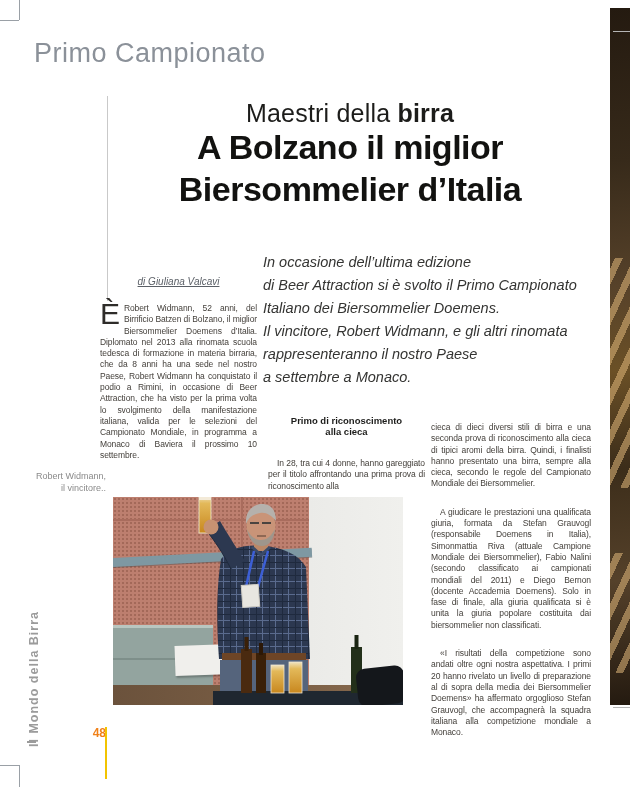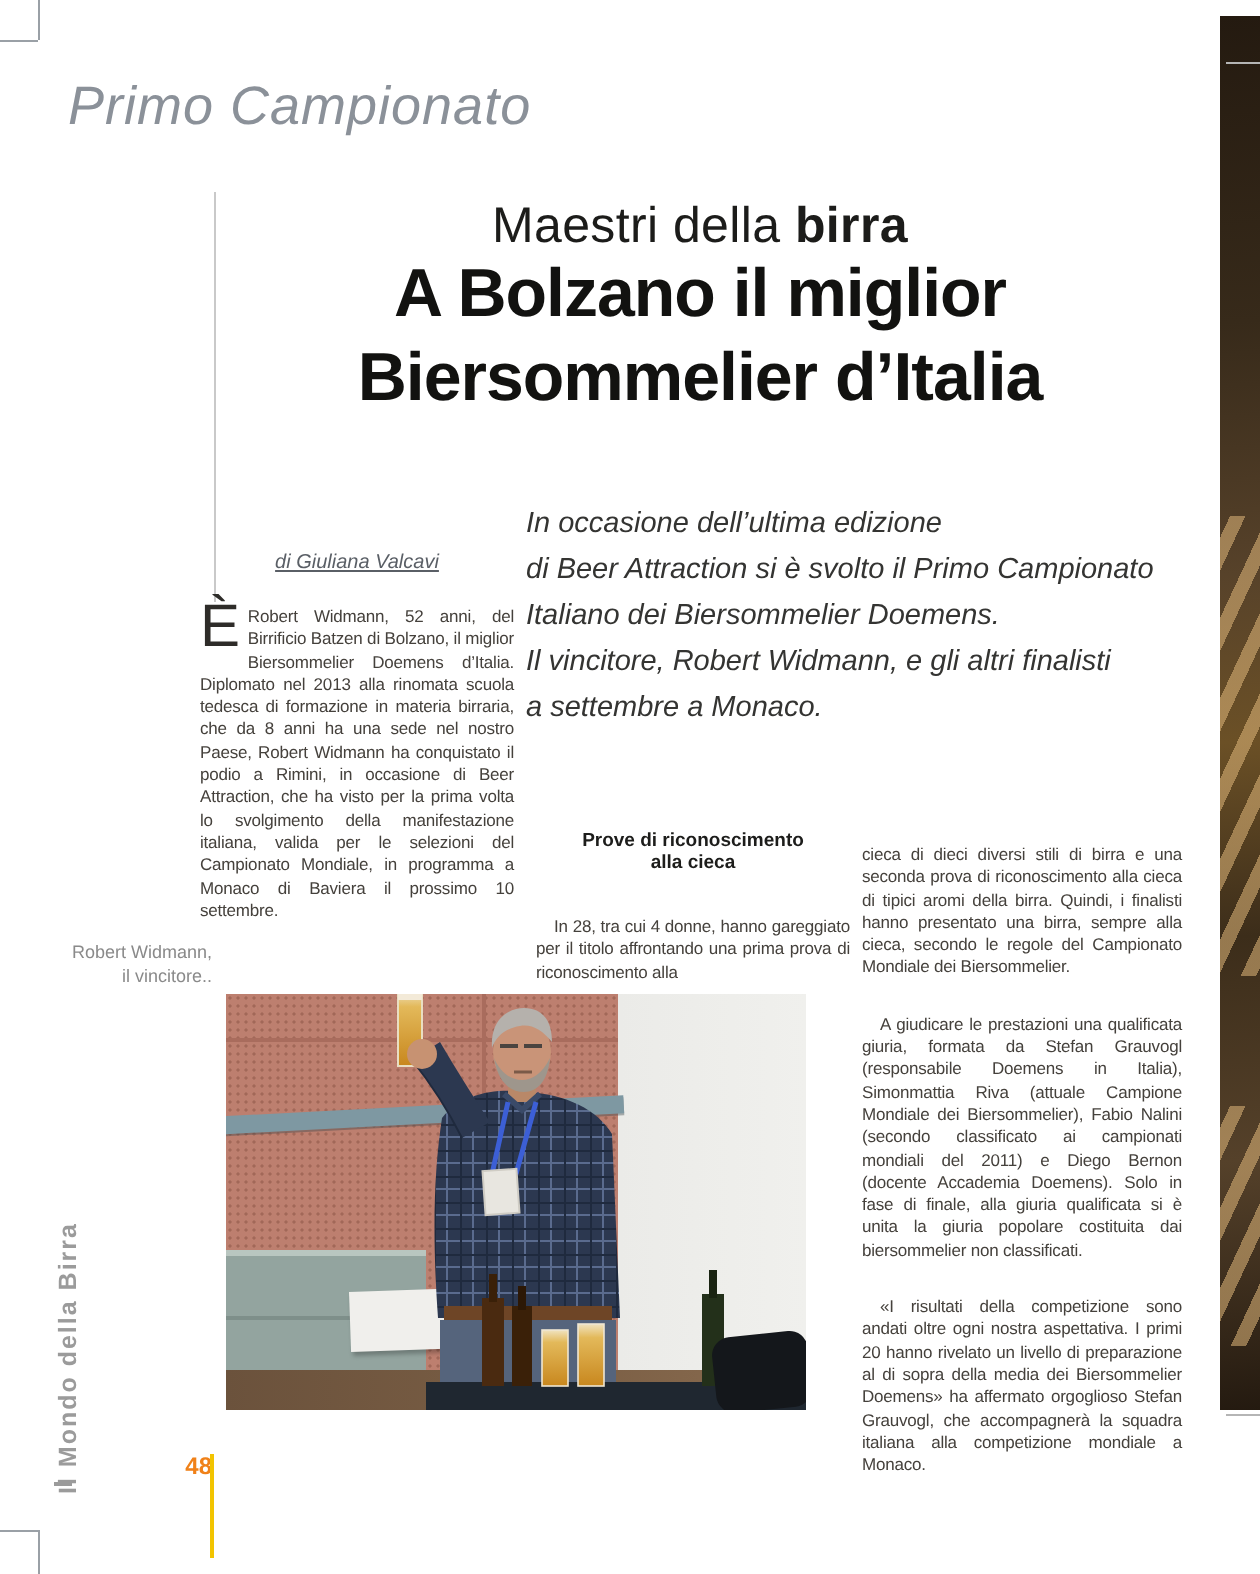--- a/index.html
+++ b/index.html
@@ -3,21 +3,21 @@
 <meta charset="utf-8">
 <style>
   * { margin:0; padding:0; box-sizing:border-box; }
   html,body { background:#ffffff; }
   body { font-family:"Liberation Sans", sans-serif; }
   .page { position:relative; width:630px; height:787px; background:#ffffff; overflow:hidden; }
 
   
   .mark { position:absolute; background:#9aa0a6; }
 
-  .kicker { position:absolute; left:34px; top:38px; font-size:27px; font-style:italic; color:#8b9199; letter-spacing:0.5px; }
+  .kicker { position:absolute; left:34px; top:38px; font-size:27px; color:#8b9199; letter-spacing:0.5px; }
 
   .vrule { position:absolute; left:107px; top:96px; width:1px; height:205px; background:#c9c9c9; }
 
   .eyebrow { position:absolute; left:110px; top:99px; width:480px; text-align:center; font-size:25px; color:#1c1c1a; letter-spacing:0.2px; }
   .eyebrow .light { font-weight:400; }
   .eyebrow .bold { font-weight:700; }
 
   .headline { position:absolute; left:100px; top:126px; width:500px; text-align:center; font-size:34px; font-weight:700; color:#121210; line-height:42px; letter-spacing:-0.5px; }
 
   .byline { position:absolute; left:100px; top:276px; width:157px; text-align:center; font-size:10px; font-style:italic; color:#5a5f66; text-decoration:underline; }
@@ -83,35 +83,36 @@
     <div>A Bolzano il miglior</div>
     <div>Biersommelier d’Italia</div>
   </div>
 
   <div class="byline">di Giuliana Valcavi</div>
 
   <div class="intro">
     <div>In occasione dell’ultima edizione</div>
     <div>di Beer Attraction  si è svolto il Primo Campionato</div>
     <div>Italiano dei  Biersommelier Doemens.</div>
-    <div>Il vincitore, Robert Widmann, e gli altri finalisti</div>
+    <div>Il vincitore, Robert Widmann, e gli altri rinomata</div>
+    <div>rappresenteranno il nostro Paese</div>
     <div>a settembre a Monaco.</div>
   </div>
 
   <div class="col1 bodycopy">
     <span class="dropcap">È</span><span>Robert Widmann, 52 anni, del Birrificio Batzen di Bolzano, il miglior Biersommelier Doemens d’Italia. Diplomato nel 2013 alla rinomata scuola tedesca di formazione in materia birraria, che da 8 anni ha una sede nel nostro Paese, Robert Widmann ha conquistato il podio a Rimini, in occasione di Beer Attraction, che ha visto per la prima volta lo svolgimento della manifestazione italiana, valida per le selezioni del Campionato Mondiale, in programma a Monaco di Baviera il prossimo 10 settembre.</span>
   </div>
 
   <div class="caption">
     <div>Robert Widmann,</div>
     <div>il vincitore..</div>
   </div>
 
   <div class="subhead">
-    <div>Prove di riconoscimento</div>
+    <div>Primo di riconoscimento</div>
     <div>alla cieca</div>
   </div>
   <div class="col2 bodycopy">
     <p class="ind">In 28, tra cui 4 donne, hanno gareggiato per il titolo affrontando una prima prova di riconoscimento alla</p>
   </div>
 
   <div class="col3 bodycopy">
     <p>cieca di dieci diversi stili di birra e una seconda prova di riconoscimento alla cieca di tipici aromi della birra. Quindi, i finalisti hanno presentato una birra, sempre alla cieca, secondo le regole del Campionato Mondiale dei Biersommelier.</p>
     <p class="ind">A giudicare le prestazioni una qualificata giuria, formata da Stefan Grauvogl (responsabile Doemens in Italia), Simonmattia Riva (attuale Campione Mondiale dei Biersommelier), Fabio Nalini (secondo classificato ai campionati mondiali del 2011) e Diego Bernon (docente Accademia Doemens). Solo in fase di finale, alla giuria qualificata si è unita la giuria popolare costituita dai biersommelier non classificati.</p>
     <p class="ind">«I risultati della competizione sono andati oltre ogni nostra aspettativa. I primi 20 hanno rivelato un livello di preparazione al di sopra della media dei Biersommelier Doemens» ha affermato orgoglioso Stefan Grauvogl, che accompagnerà la squadra italiana alla competizione mondiale a Monaco.</p>

